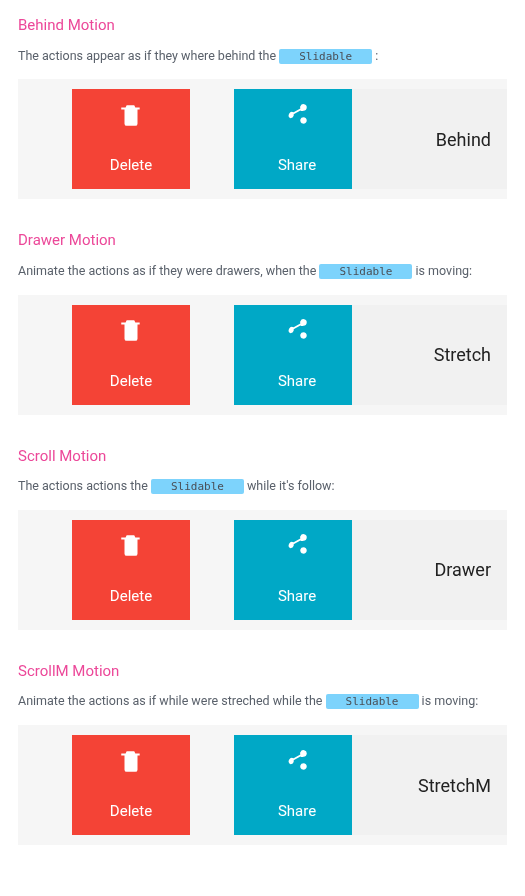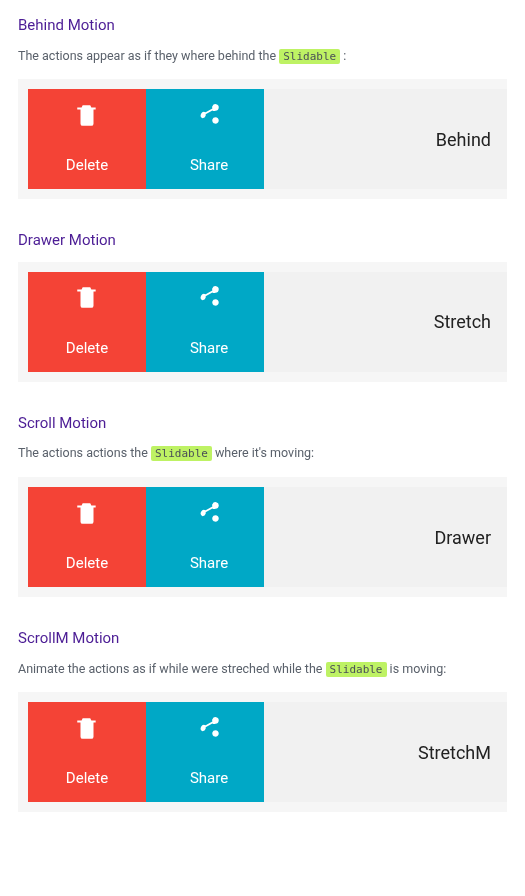--- a/index.html
+++ b/index.html
@@ -10,34 +10,34 @@
     font-family: -apple-system, BlinkMacSystemFont, "Segoe UI", Roboto, "Helvetica Neue", Arial, sans-serif;
     color: #4a4f57;
     background: #fff;
     font-size: 14px;
     line-height: 1.5;
   }
   .page { padding: 8px 18px 24px 18px; }
   .section { margin-bottom: 30px; }
   .heading {
     font-size: 15px;
-    color: #4c1d95;
+    color: #ec4899;
     margin: 6px 0 10px 0;
     font-weight: 400;
   }
   .desc {
     font-size: 12.5px;
     color: #5a616b;
     margin: 0 0 14px 0;
   }
   code.inline {
-    background: #bef264;
+    background: #7dd3fc;
     font-family: ui-monospace, SFMono-Regular, Menlo, Consolas, monospace;
     font-size: 11px;
-    padding: 1px 4px;
+    padding: 1px 20px;
     border-radius: 2px;
     color: #4a4f57;
   }
   .demo-frame {
     background: #f6f6f6;
     width: 100%;
     padding: 10px 0 10px 10px;
     overflow: hidden;
   }
   .slidable {
@@ -47,20 +47,21 @@
   }
   .action {
     width: 118px;
     display: flex;
     flex-direction: column;
     align-items: center;
     justify-content: center;
     color: #fff;
     font-size: 15px;
     gap: 20px;
+    margin-left: 44px;
   }
   .action svg { width: 26px; height: 26px; fill: #fff; }
   .delete { background: #f44336; }
   .share  { background: #00a8c6; padding-left: 8px; }
   .content {
     flex: 1;
     background: #f1f1f1;
     display: flex;
     align-items: center;
     justify-content: flex-end;
@@ -102,20 +103,23 @@
         </div>
         <div class="content">
           <span class="content-label">Behind</span>
         </div>
       </div>
     </div>
   </div>
 
   <div class="section">
     <h3 class="heading">Drawer Motion</h3>
+    <p class="desc">
+      <span>Animate the actions as if they were drawers, when the </span><code class="inline">Slidable</code><span>  is moving:</span>
+    </p>
     <div class="demo-frame">
       <div class="slidable">
         <div class="action delete">
           <span>
             <svg viewBox="0 0 24 24">
                 <path d="M6 7h12v13a2 2 0 0 1-2 2H8a2 2 0 0 1-2-2V7zm3-4h6l1 2h4v2H3V5h4l1-2z"></path>
               </svg>
           </span>
           <span>Delete</span>
         </div>
@@ -130,21 +134,21 @@
         <div class="content">
           <span class="content-label">Stretch</span>
         </div>
       </div>
     </div>
   </div>
 
   <div class="section">
     <h3 class="heading">Scroll Motion</h3>
     <p class="desc">
-      <span>The actions actions the </span><code class="inline">Slidable</code><span>  where it's moving:</span>
+      <span>The actions actions the </span><code class="inline">Slidable</code><span>  while it's follow:</span>
     </p>
     <div class="demo-frame">
       <div class="slidable">
         <div class="action delete">
           <span>
             <svg viewBox="0 0 24 24">
                 <path d="M6 7h12v13a2 2 0 0 1-2 2H8a2 2 0 0 1-2-2V7zm3-4h6l1 2h4v2H3V5h4l1-2z"></path>
               </svg>
           </span>
           <span>Delete</span>

